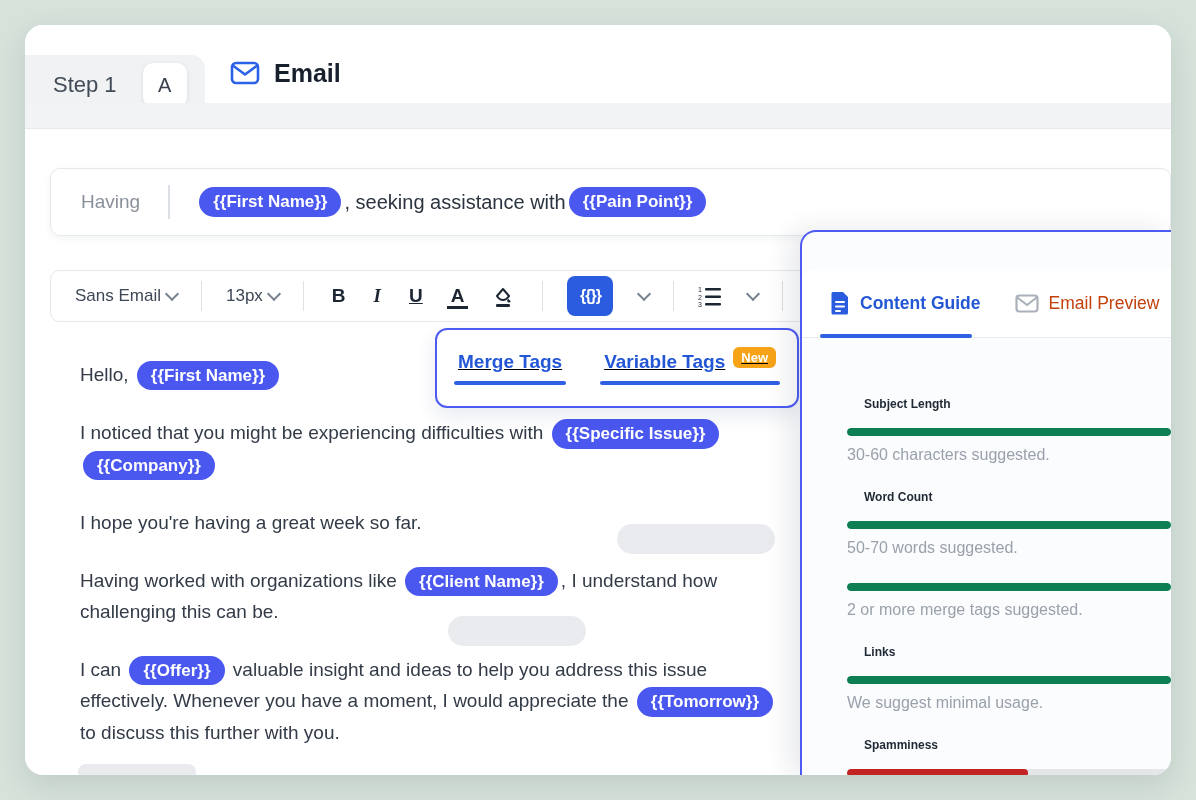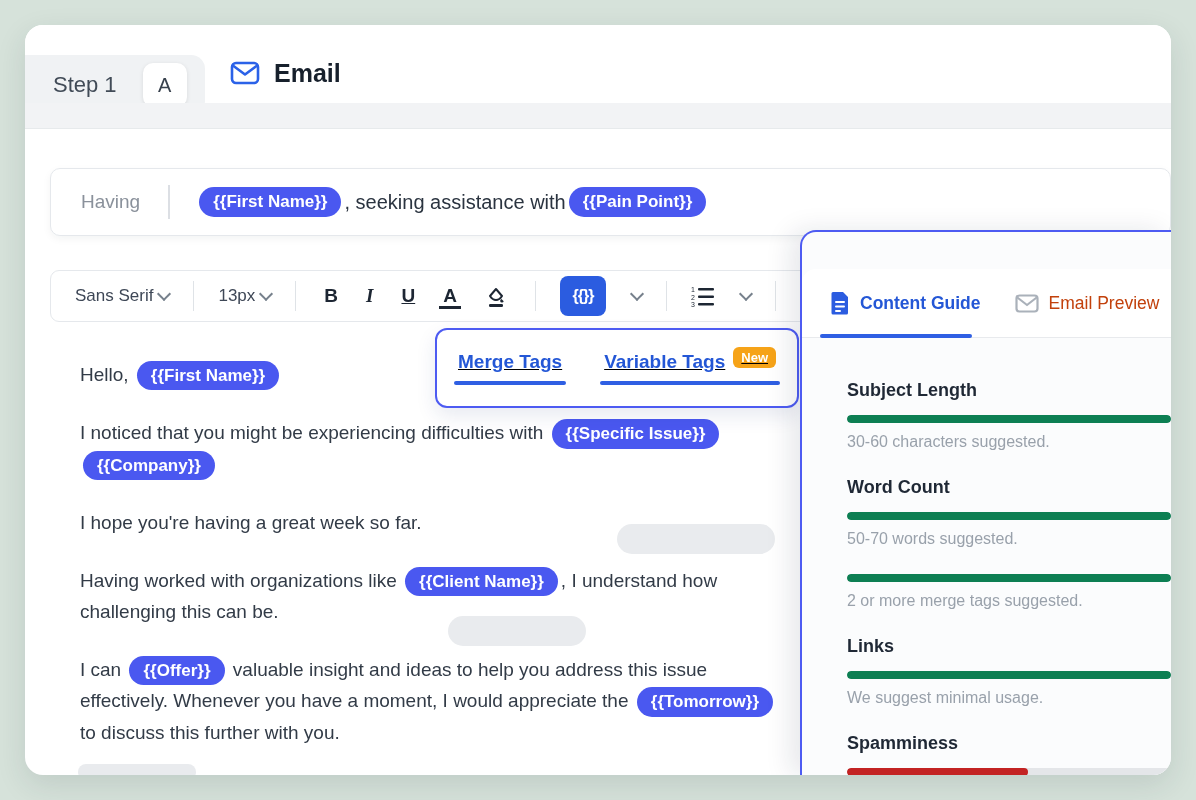--- a/index.html
+++ b/index.html
@@ -95,21 +95,21 @@
   }
   .panel-tabs{height:68px;background:#fff;border-bottom:1px solid #e8eaed;border-radius:14px 0 0 0;
     display:flex;align-items:center;gap:34px;padding:0 0 0 28px;position:relative;margin-top:37px;}
   .ptab{display:flex;align-items:center;gap:10px;font-size:17.5px;cursor:pointer;height:100%;}
   .ptab.active{color:#2457d6;font-weight:bold;}
   .ptab.inactive{color:#c2410c;}
   .ptab-underline{position:absolute;left:18px;bottom:-1px;width:152px;height:4.5px;
     background:#2f5fe3;border-radius:3px;}
   .panel-content{padding:42px 0 0 45px;}
   .sec{margin-bottom:26px;}
-  .sec-title{margin:0;font-size:18px;font-weight:bold;color:#1f2835;}
+  .sec-title{margin:17px;font-size:12px;font-weight:bold;color:#1f2835;}
   .sec-bar{margin-top:14px;height:8px;border-radius:4px;background:#e4e6e9;overflow:hidden;width:100%;}
   .sec-fill{height:100%;border-radius:4px;}
   .sec-fill.good{background:var(--green,#0d7f53);}
   .sec-fill.bad{background:var(--red,#c32323);}
   .sec-caption{margin-top:10px;font-size:16px;color:#99a1ab;}
   svg{display:block;}
 </style>
 </head>
 <body>
 
@@ -138,21 +138,21 @@
       <span class="vdiv"></span>
       <span class="subject-content" id="subject-content">
           <span class="tag-pill">{{First Name}}</span>
           <span>, seeking assistance with </span>
           <span class="tag-pill">{{Pain Point}}</span>
         </span>
     </div>
 
     <div class="toolbar">
       <span class="fontsel">
-        <span class="tb-text">Sans Serif</span>
+        <span class="tb-text">Sans Email</span>
         <span class="chev"></span>
       </span>
       <span class="tb-div"></span>
       <span class="fontsel">
         <span class="tb-text">13px</span>
         <span class="chev"></span>
       </span>
       <span class="tb-div"></span>
       <button class="tb-btn sans">B</button>
       <button class="tb-btn" style="font-style:italic">I</button>

